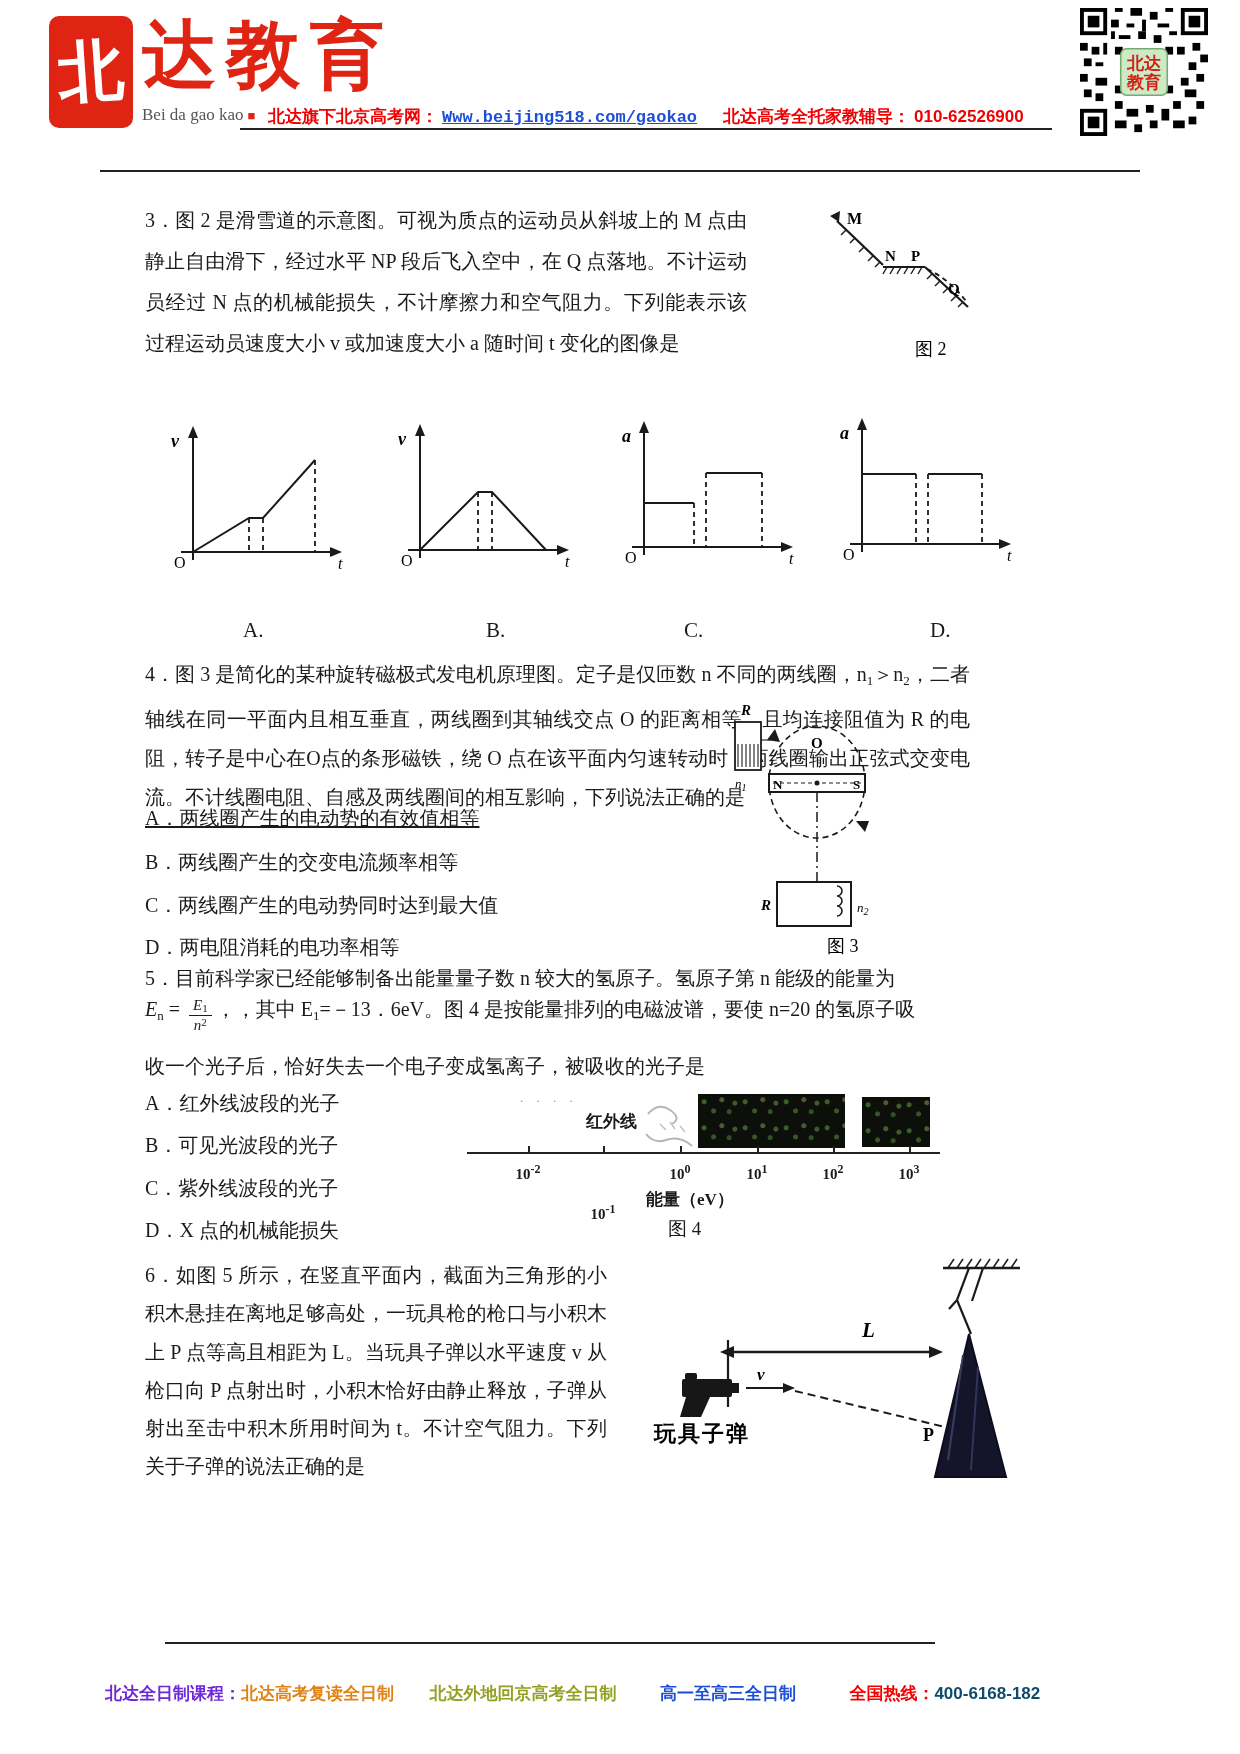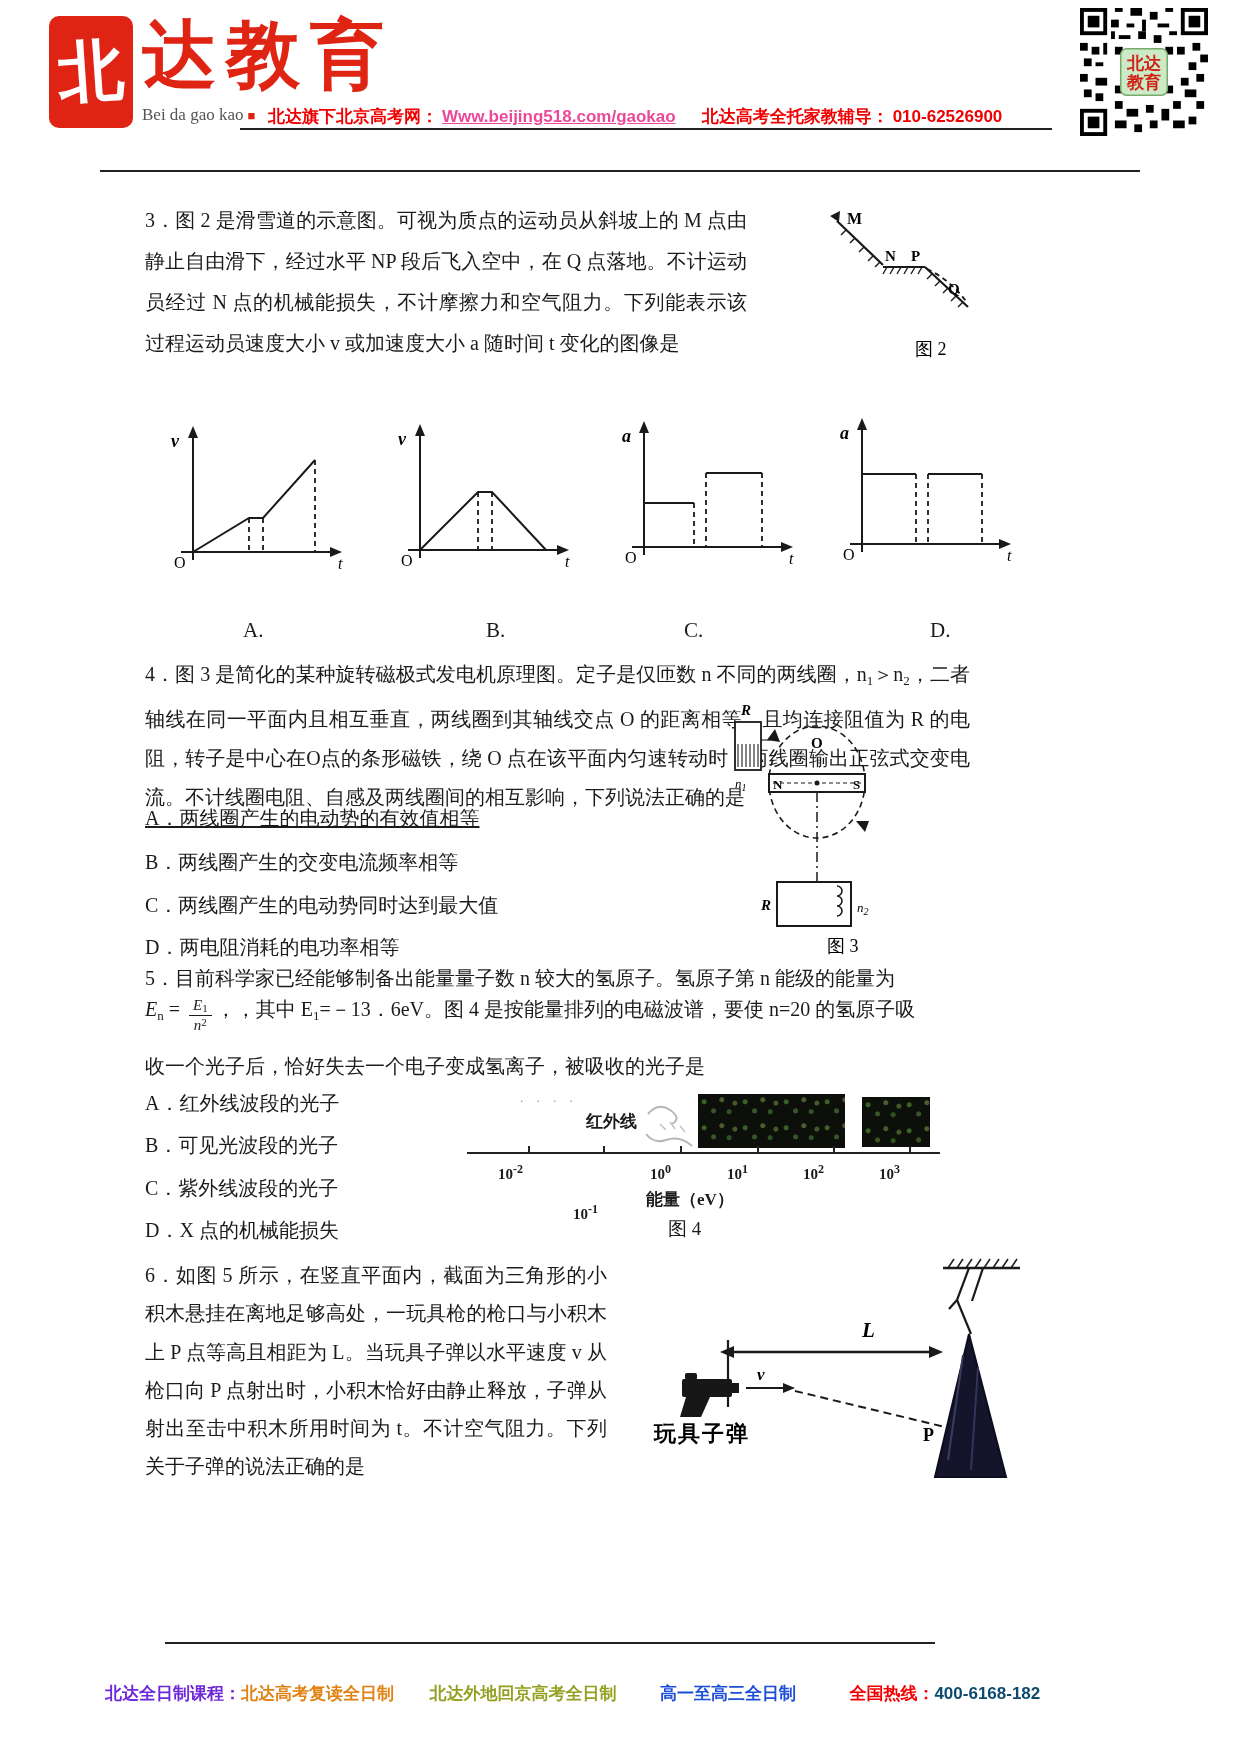--- a/index.html
+++ b/index.html
@@ -8,36 +8,36 @@
   .abs{position:absolute;}
   .para{font-size:20px;line-height:41px;text-align:justify;font-weight:500;}
   .opt{font-size:20px;font-weight:500;white-space:nowrap;}
   .glabel{font-size:21px;font-weight:500;}
   sub.sb{font-size:13px;vertical-align:-4px;}
   sup.sp{font-size:12px;vertical-align:6px;}
   .frac{display:inline-block;text-align:center;vertical-align:-14px;margin:0 4px;line-height:1;}
   .frac .num{display:block;border-bottom:1.6px solid #1b1b1b;padding:0 4px 1px;font-size:15px;}
   .frac .den{display:block;padding-top:1px;font-size:15px;}
   .hdr-red{color:#f00000;font-family:"Liberation Sans","DejaVu Sans",sans-serif;font-weight:bold;font-size:17px;}
-  .hdr-link{color:#ec4899;text-decoration:underline;font-family:Liberation Sans, sans-serif;font-weight:bold;font-size:17px;text-align:center;}
+  .hdr-link{color:#1d4ed8;text-decoration:underline;font-family:Liberation Mono, monospace;font-weight:bold;font-size:17px;text-align:center;}
   .brand{color:#e02413;font-weight:bold;font-size:74px;letter-spacing:10px;line-height:1;}
   .seal{background:#e02413;border-radius:10px;display:flex;align-items:center;justify-content:center;}
   .seal span{color:#fff;font-size:66px;font-weight:bold;transform:rotate(-4deg);}
   .pinyin{color:#555;font-size:17px;font-family:"Liberation Serif",serif;}
   .sq{color:#e02413;font-size:13px;}
   .line{background:#222;}
   .band{background-color:#0c0f0a;
     background-image:
       radial-gradient(circle at 15% 30%, rgba(95,165,60,.55) 0 2px, transparent 3px),
       radial-gradient(circle at 38% 65%, rgba(120,180,80,.42) 0 2px, transparent 3px),
       radial-gradient(circle at 58% 22%, rgba(205,225,120,.35) 0 2px, transparent 3px),
       radial-gradient(circle at 76% 68%, rgba(80,150,60,.5) 0 2px, transparent 3px),
       radial-gradient(circle at 90% 35%, rgba(150,200,90,.4) 0 2px, transparent 3px);
     background-size:41px 26px;}
-  .tick-lab{font-size:15px;font-weight:bold;text-align:left;}
+  .tick-lab{font-size:15px;font-weight:bold;text-align:center;}
   .ft{font-family:"Liberation Sans","DejaVu Sans",sans-serif;font-weight:bold;font-size:17px;white-space:nowrap;}
   svg text{font-family:"Liberation Serif","DejaVu Serif",serif;}
 </style>
 </head>
 <body>
 
 <div id="page">
 
   <div class="abs seal" style="left:49px;top:16px;width:84px;height:112px;">
     <span>北</span>

